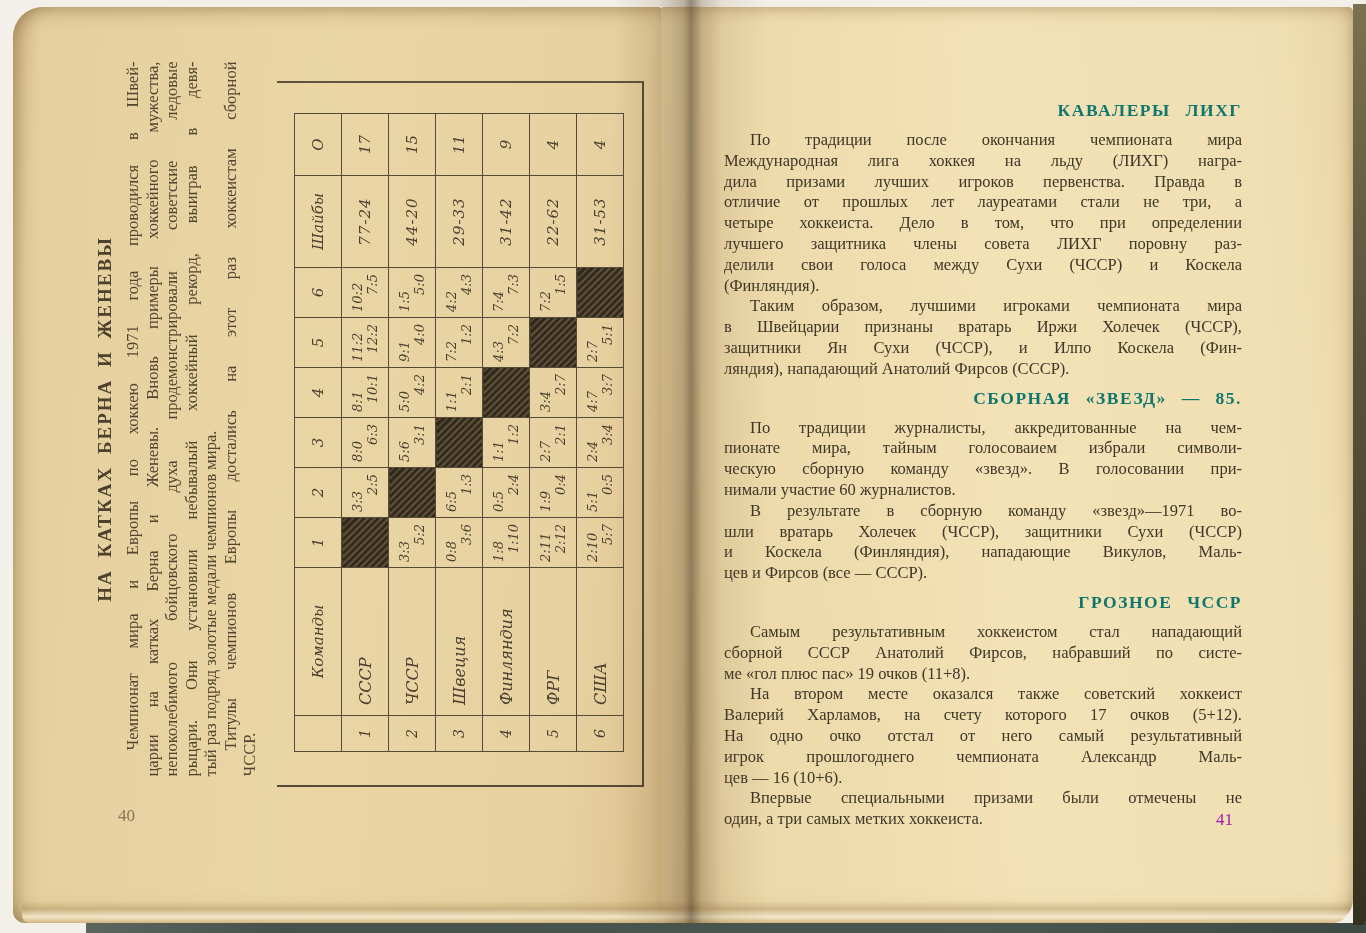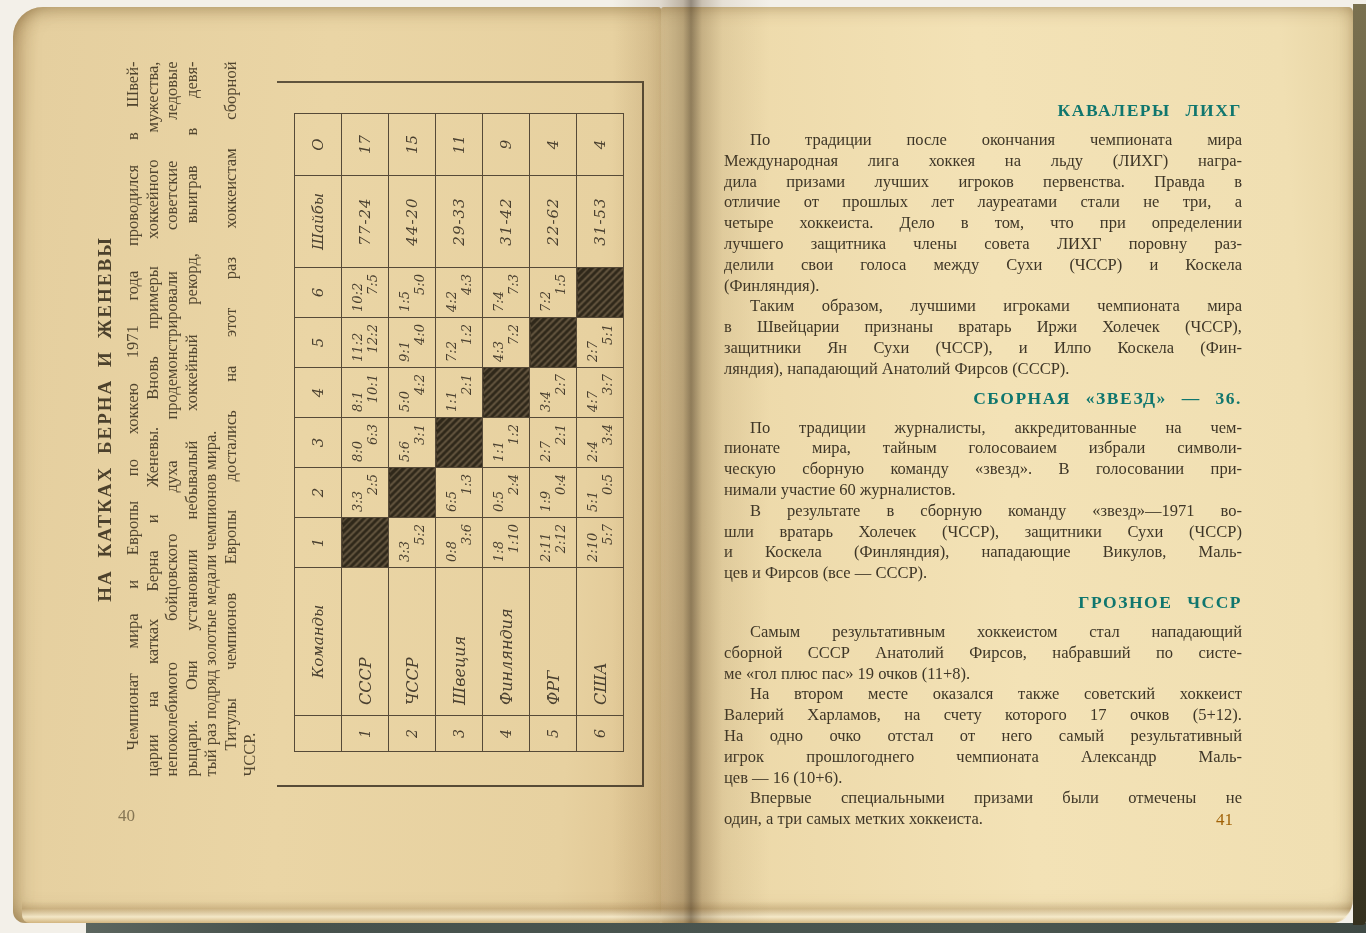--- a/index.html
+++ b/index.html
@@ -63,21 +63,21 @@
 
   
   .right-text{position:absolute;left:724px;top:100px;width:518px;z-index:3;color:#3e3627;}
   .right-text .jline{font-size:16.5px;line-height:20.8px;}
   .sec-heading{text-align:right;font-weight:bold;font-size:17.5px;letter-spacing:1.5px;word-spacing:9px;
     margin:8px 0 9px 0;color:#0f766e;}
   .sec-heading:first-child{margin-top:0;}
 
   .pageno{position:absolute;font-size:17px;z-index:3;}
   .pageno-left{left:118px;top:806px;color:#756647;opacity:.85;}
-  .pageno-right{left:1216px;top:810px;color:#a16207;}
+  .pageno-right{left:1216px;top:810px;color:#a21caf;}
 </style>
 </head>
 <body>
 
 <div class="scan">
   <div class="page page-left"></div>
   <div class="page page-right"></div>
 
   <div class="rot-article">
     <div class="rot-title">НА КАТКАХ БЕРНА И ЖЕНЕВЫ</div>
@@ -296,21 +296,21 @@
       <div class="jline">дила призами лучших игроков первенства. Правда в</div>
       <div class="jline">отличие от прошлых лет лауреатами стали не три, а</div>
       <div class="jline">четыре хоккеиста. Дело в том, что при определении</div>
       <div class="jline">лучшего защитника члены совета ЛИХГ поровну раз-</div>
       <div class="jline">делили свои голоса между Сухи (ЧССР) и Коскела</div>
       <div class="jline lastline">(Финляндия).</div>
       <div class="jline firstline">Таким образом, лучшими игроками чемпионата мира</div>
       <div class="jline">в Швейцарии признаны вратарь Иржи Холечек (ЧССР),</div>
       <div class="jline">защитники Ян Сухи (ЧССР), и Илпо Коскела (Фин-</div>
       <div class="jline lastline">ляндия), нападающий Анатолий Фирсов (СССР).</div>
-      <div class="sec-heading">СБОРНАЯ «ЗВЕЗД» — 36.</div>
+      <div class="sec-heading">СБОРНАЯ «ЗВЕЗД» — 85.</div>
       <div class="jline firstline">По традиции журналисты, аккредитованные на чем-</div>
       <div class="jline">пионате мира, тайным голосоваием избрали символи-</div>
       <div class="jline">ческую сборную команду «звезд». В голосовании при-</div>
       <div class="jline lastline">нимали участие 60 журналистов.</div>
       <div class="jline firstline">В результате в сборную команду «звезд»—1971 во-</div>
       <div class="jline">шли вратарь Холечек (ЧССР), защитники Сухи (ЧССР)</div>
       <div class="jline">и Коскела (Финляндия), нападающие Викулов, Маль-</div>
       <div class="jline lastline">цев и Фирсов (все — СССР).</div>
       <div class="sec-heading">ГРОЗНОЕ ЧССР</div>
       <div class="jline firstline">Самым результативным хоккеистом стал нападающий</div>

